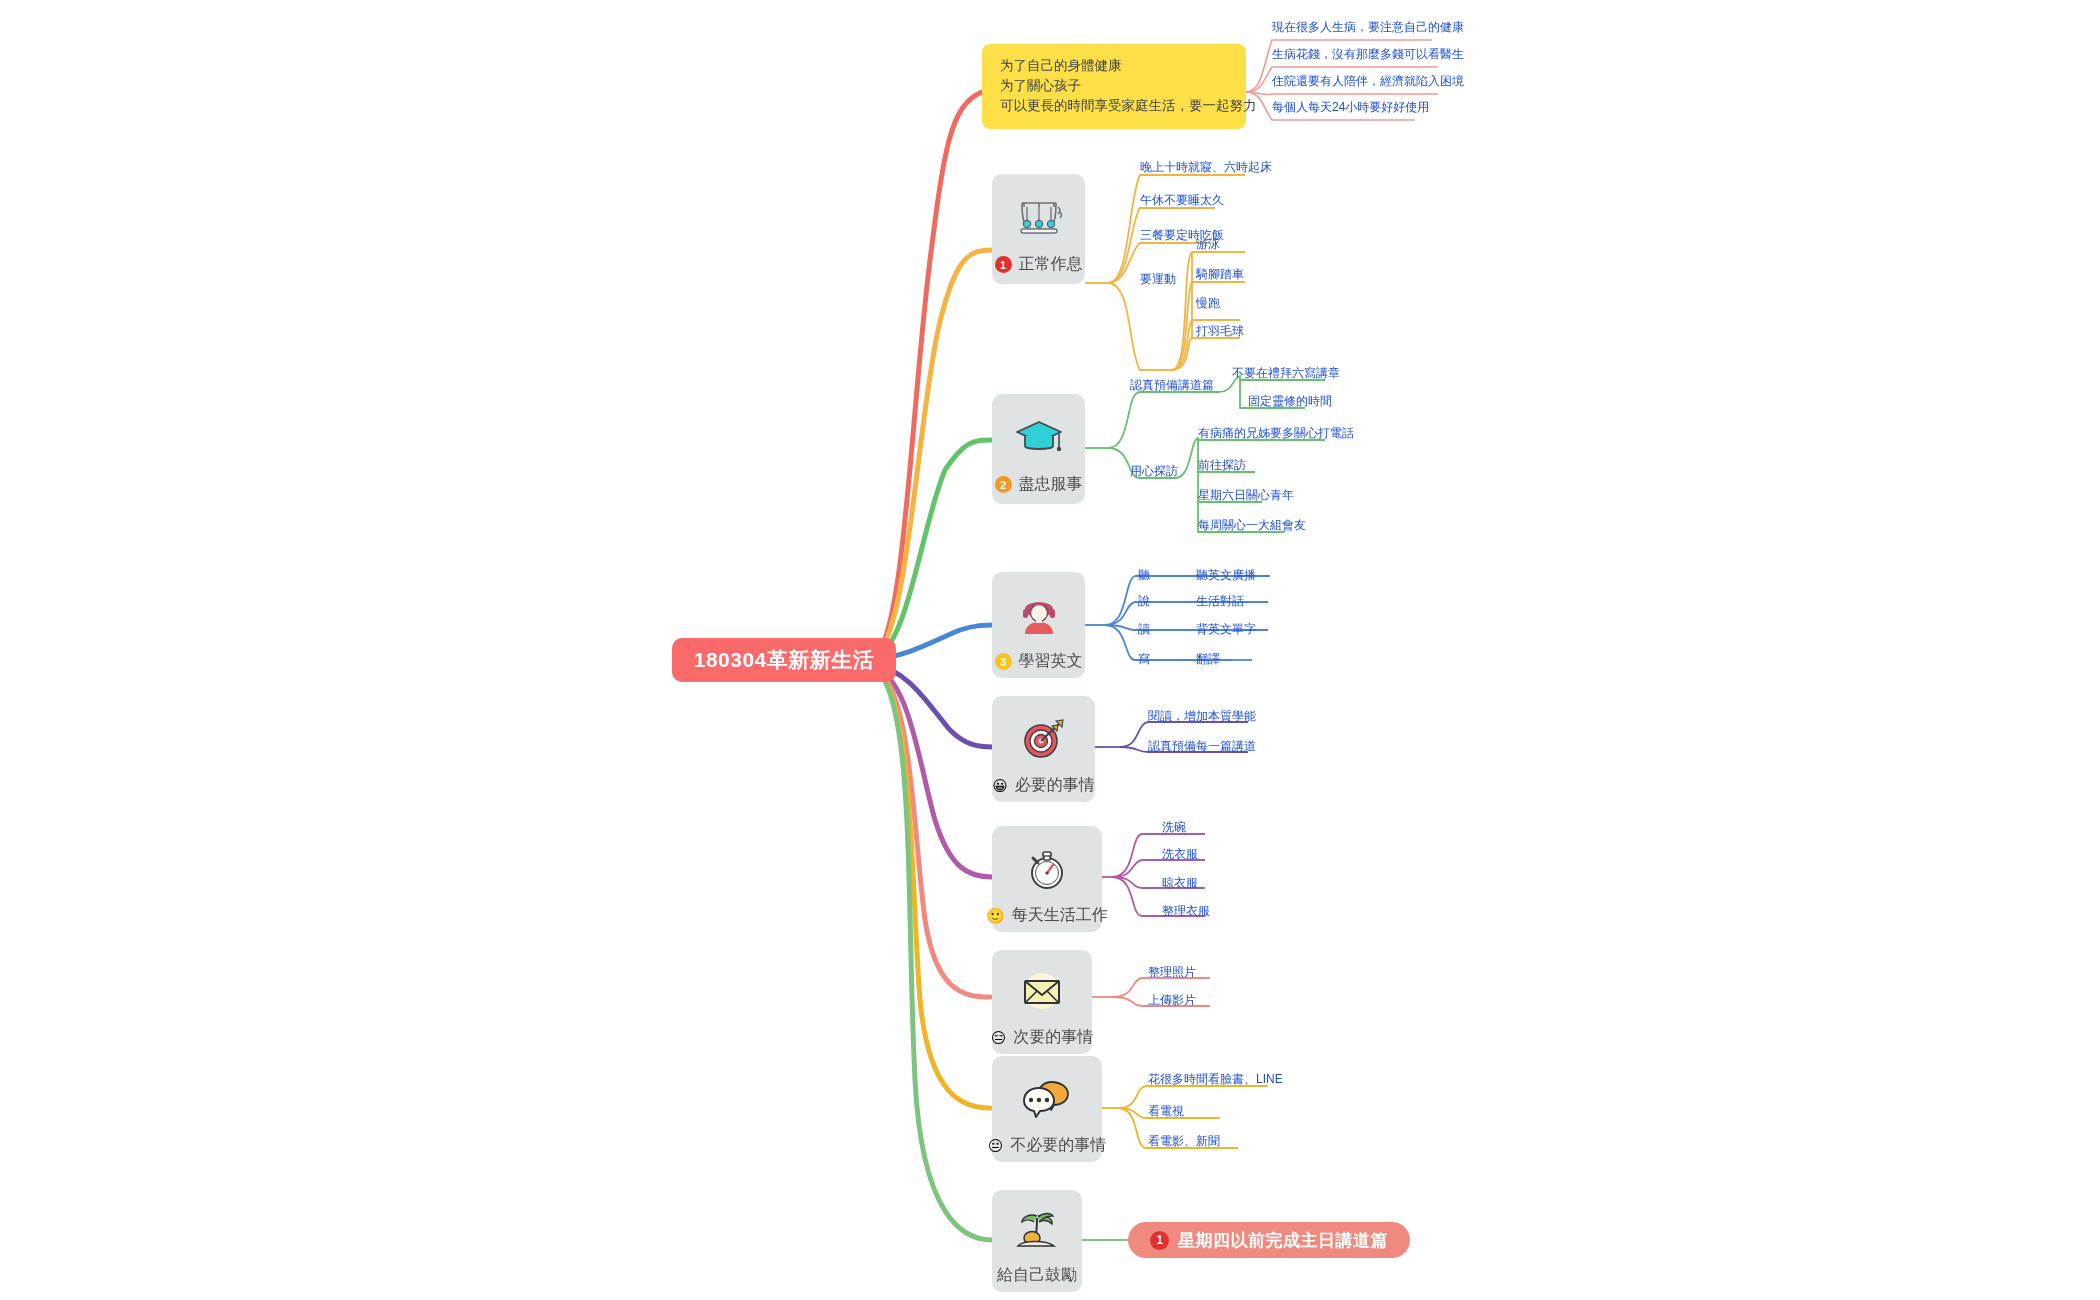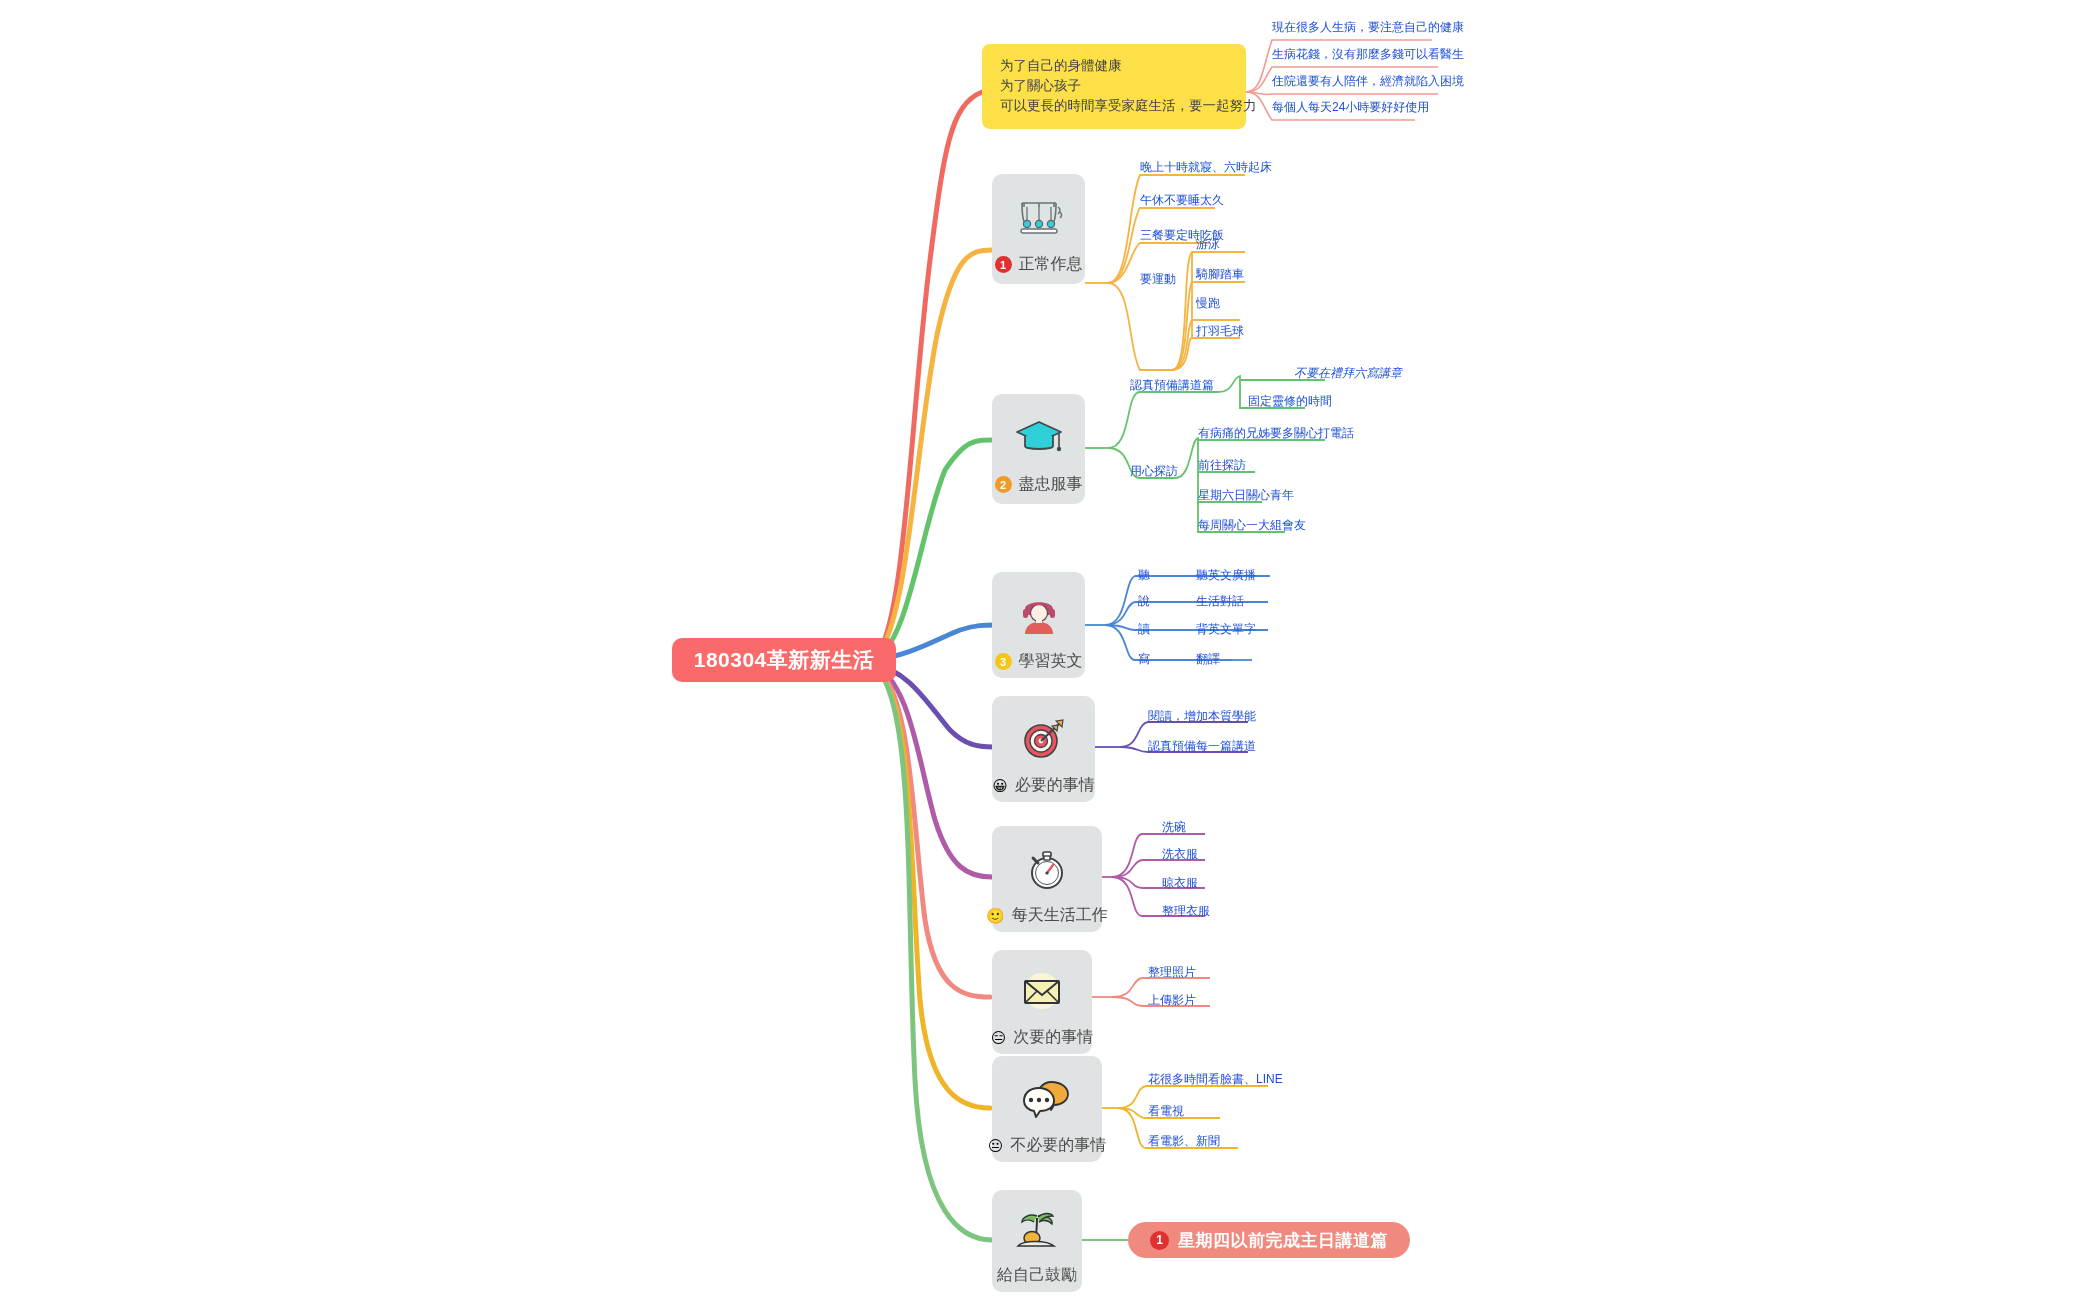--- a/index.html
+++ b/index.html
@@ -302,21 +302,21 @@
         <circle cx="46" cy="35" r="2.2" fill="#44494d"></circle>
       </svg>
     </div>
     <div class="t-label-row">
       <span class="t-badge" style="background:#f09a28;">2</span>
       <span class="t-text">盡忠服事</span>
     </div>
   </div>
   <div class="leaf lvl2" style="left:1130px; top:378px;">認真預備講道篇</div>
   <div class="leaf lvl2" style="left:1130px; top:464px;">用心探訪</div>
-  <div class="leaf lvl3" style="left:1294px; top:366px;font-style:italic;">不要在禮拜六寫講章</div>
+  <div class="leaf lvl3" style="left:1232px; top:366px;">不要在禮拜六寫講章</div>
   <div class="leaf lvl3" style="left:1248px; top:394px;">固定靈修的時間</div>
   <div class="leaf lvl3" style="left:1198px; top:426px;">有病痛的兄姊要多關心打電話</div>
   <div class="leaf lvl3" style="left:1198px; top:458px;">前往探訪</div>
   <div class="leaf lvl3" style="left:1198px; top:488px;">星期六日關心青年</div>
   <div class="leaf lvl3" style="left:1198px; top:518px;">每周關心一大組會友</div>
 
   <div class="topic" style="left:992px; top:572px; width:93px; height:106px;">
     <div class="t-icon">
       <svg width="46" height="46" viewBox="0 0 46 46">
         <path d="M11 19 C11 9, 35 9, 35 19 L35 22 C35 24, 11 24, 11 22 Z" fill="#bc4a6e"></path>

